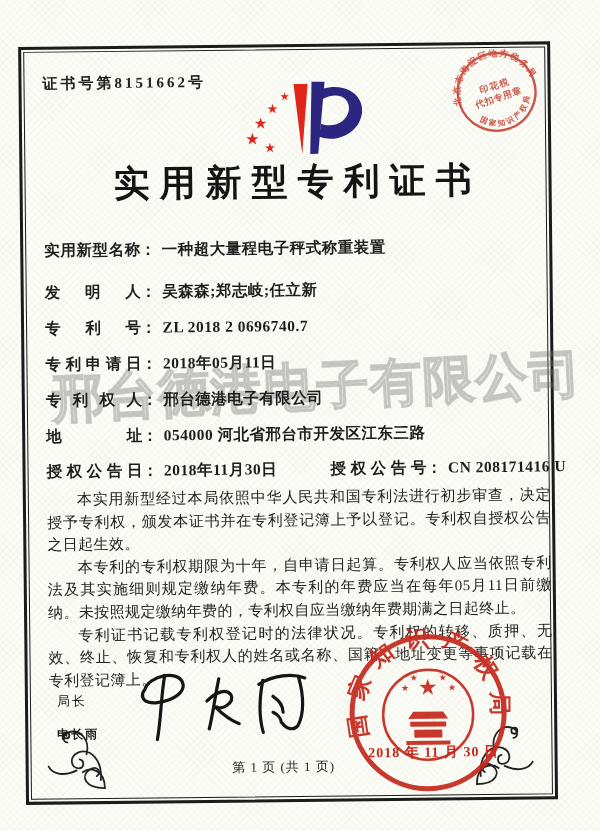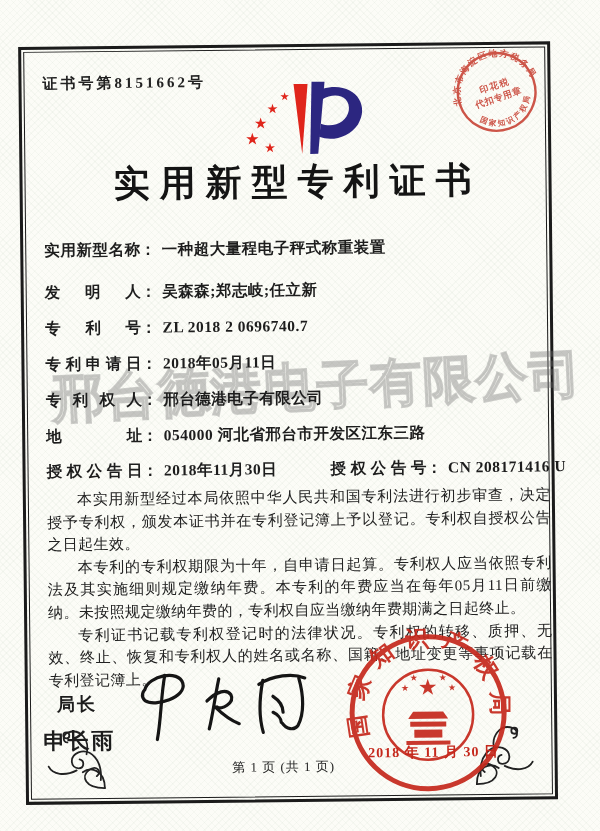--- a/index.html
+++ b/index.html
@@ -29,22 +29,22 @@
   .field-row{position:absolute;left:46px;font-size:15.5px;color:#1d1d1d;font-weight:600;white-space:nowrap;}
   .field-label{display:inline-block;width:96px;text-align:justify;text-align-last:justify;}
   .field-colon{display:inline-block;margin-right:6px;}
   .field-value{letter-spacing:0.5px;}
   .body-text{
     position:absolute;left:46px;top:486px;width:504px;
     font-size:15px;line-height:22.6px;text-align:justify;color:#222;
     letter-spacing:0.4px;font-weight:500;
   }
   .body-text p{margin:0;text-indent:2em;}
-  .director{position:absolute;left:54px;top:690px;font-size:18px;font-weight:700;color:#1c1c1c;letter-spacing:2px;}
-  .director-name{position:absolute;left:40px;top:724px;font-size:22px;font-weight:700;color:#1c1c1c;letter-spacing:2px;}
+  .director{position:absolute;left:54px;top:690px;font-size:13px;font-weight:400;color:#1c1c1c;letter-spacing:2px;}
+  .director-name{position:absolute;left:54px;top:724px;font-size:12px;font-weight:700;color:#1c1c1c;letter-spacing:2px;}
   .signature{position:absolute;left:118px;top:660px;z-index:4;}
   .footer{position:absolute;left:120px;top:758px;width:320px;text-align:center;font-size:13px;color:#222;letter-spacing:1px;}
   .watermark{
     position:absolute;left:52px;top:352px;width:545px;z-index:1;
     font-size:52px;font-weight:700;letter-spacing:1px;white-space:nowrap;
     color:rgba(125,125,125,0.10);
     -webkit-text-stroke:1.5px rgba(110,110,110,0.32);
     transform:rotate(-2.2deg);
   }
   .content{position:absolute;inset:0;z-index:2;}

